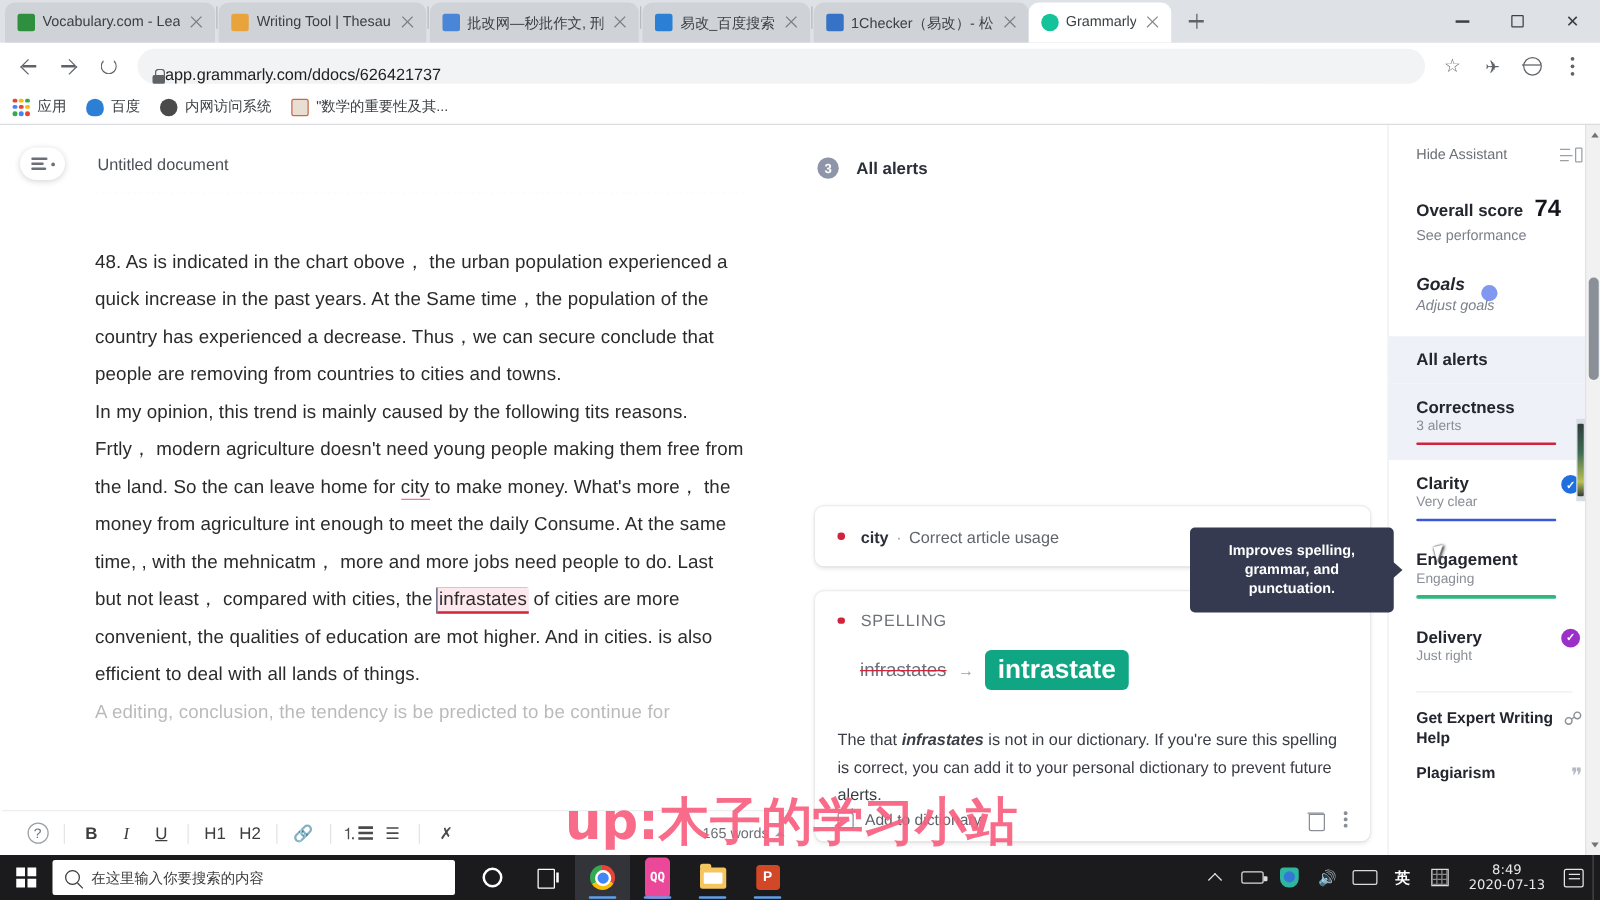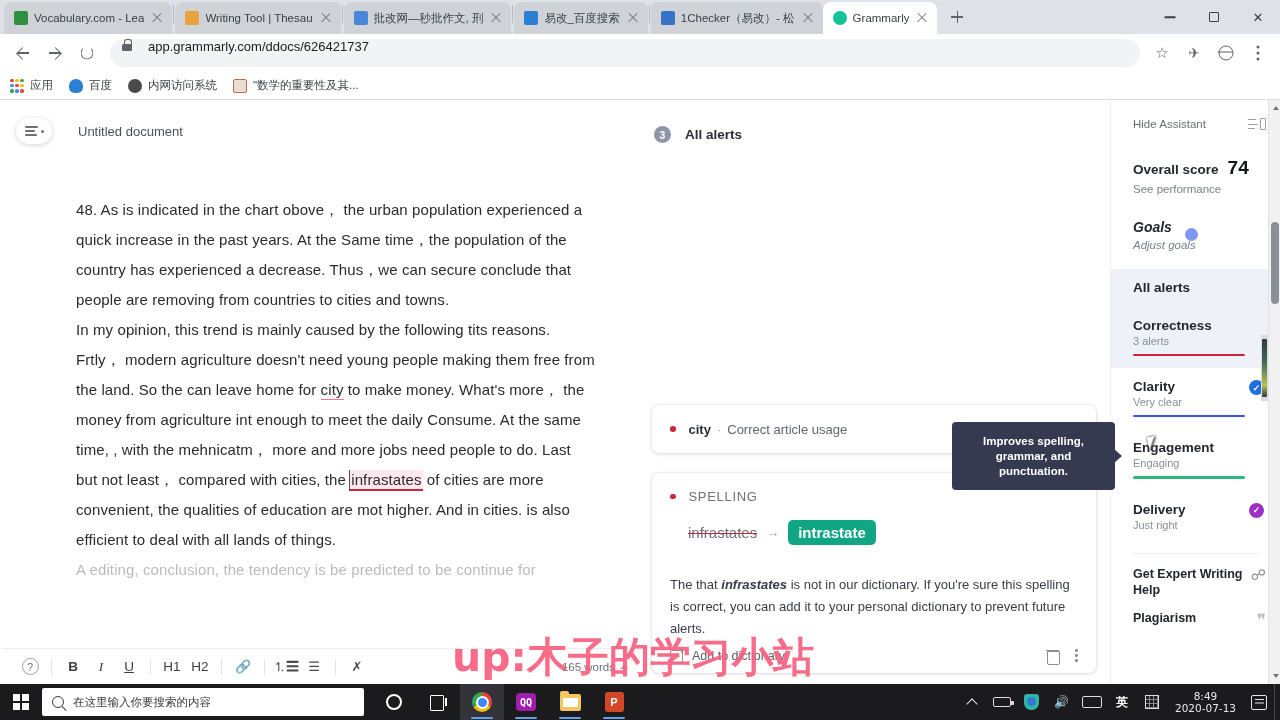--- a/index.html
+++ b/index.html
@@ -50,21 +50,21 @@
   .arrow-l:before, .arrow-r:before {
     content:""; position:absolute; left:1px; top:1.5px; width:8px; height:8px;
     border-left:1.6px solid #5f6368; border-bottom:1.6px solid #5f6368; transform:rotate(45deg);
   }
   .arrow-l:after, .arrow-r:after { content:""; position:absolute; left:1px; top:5px; width:11px; height:1.6px; background:#5f6368; }
   .reload { position:absolute; left:50%; top:50%; transform:translate(-50%,-50%); width:13px; height:13px;
             border:1.7px solid #5f6368; border-radius:50%; border-top-color:transparent; }
 
   .omnibox {
     flex:1 1 auto; height:28px; background:#f1f3f4; border-radius:14px;
-    display:flex; align-items:flex-start; padding:0 12px; gap:16px; margin:0 6px;
+    display:flex; align-items:flex-end; padding:0 12px; gap:0; margin:0 6px;
   }
   .lock { width:10px; height:12px; position:relative; flex:0 0 10px; }
   .lock:before { content:""; position:absolute; left:0; bottom:0; width:10px; height:7px; background:#5f6368; border-radius:1.5px; }
   .lock:after  { content:""; position:absolute; left:2.2px; top:0; width:5.6px; height:6px; border:1.5px solid #5f6368; border-bottom:none; border-radius:3px 3px 0 0; }
   .omnibox .url { font-size:13px; color:#202124; white-space:nowrap; }
 
   .om-right { display:flex; align-items:center; gap:4px; }
   .icbtn { width:28px; height:28px; position:relative; flex:0 0 28px; }
   .star { position:absolute; left:50%; top:50%; transform:translate(-50%,-52%); font-size:15px; color:#5f6368; line-height:1; }
   .ext  { position:absolute; left:50%; top:50%; transform:translate(-50%,-50%); font-size:14px; color:#5f6368; line-height:1; }
@@ -142,21 +142,21 @@
   .card.c1 { top:305px; height:48px; display:flex; align-items:center; padding:0 18px; }
   .card.c2 { top:373px; height:200px; padding:16px 18px 0; }
   .dot { width:5.5px; height:5.5px; border-radius:50%; background:#d0243c; flex:0 0 5.5px; margin-right:13px; }
   .c1 .word { font-size:13px; font-weight:bold; color:#2b2f3a; }
   .c1 .sepdot { font-size:13px; color:#9aa0a6; margin:0 6px; }
   .c1 .desc { font-size:13px; color:#60646d; }
   .c2 .cat { font-size:13px; letter-spacing:.7px; color:#6d7079; text-transform:uppercase; }
   .c2 .fixrow { display:flex; align-items:center; gap:9px; margin:16px 0 0 18px; }
   .c2 .wrong { font-size:15px; color:#6d7079; text-decoration:line-through; text-decoration-color:#d0243c; }
   .c2 .arrow { font-size:13px; color:#9aa0a6; }
-  .c2 .fixbtn { background:#11a683; color:#fff; font-size:15px; font-weight:bold; padding:4px 10px; border-radius:5px; }
+  .c2 .fixbtn { background:#11a683; color:#fff; font-size:21px; font-weight:bold; padding:4px 10px; border-radius:5px; }
   .c2 .expl { margin:29px 0 0 0; font-size:13px; line-height:22px; color:#3a3d45; }
   .c2 .expl b { font-style:italic; }
   .c2 .cfoot { position:absolute; left:18px; right:18px; bottom:10px; display:flex; align-items:center; }
   .c2 .addict { font-size:12.5px; color:#5c6069; display:flex; align-items:center; gap:9px; }
   .c2 .cfoot .sp { flex:1 1 auto; }
   .trash-ic { width:13px; height:15px; position:relative; }
   .trash-ic:before { content:""; position:absolute; left:1px; top:3px; width:11px; height:12px;
                      border:1.2px solid #8a8e96; border-radius:0 0 2px 2px; }
   .trash-ic:after  { content:""; position:absolute; left:0; top:1.5px; width:13px; height:1.2px; background:#8a8e96; }
   .kebab2 { width:3px; height:13px; position:relative; margin-left:16px; }
@@ -248,21 +248,21 @@
   .tbi.run:after { content:""; position:absolute; bottom:1px; left:11px; width:22px; height:2px; background:#62a0ea; border-radius:1px; }
   .tbi.active { background:#33343a; }
   .cort { width:16px; height:16px; border:2px solid #fff; border-radius:50%; }
   .taskview { width:17px; height:14px; position:relative; }
   .taskview:before { content:""; position:absolute; left:0; top:0; width:12px; height:14px; border:1.5px solid #fff; border-radius:1px; }
   .taskview:after { content:""; position:absolute; right:0; top:3px; width:2px; height:8px; background:#fff; }
   .chrome-ic { width:20px; height:20px; border-radius:50%;
                background:conic-gradient(#ea4335 0 33%, #fbbc05 33% 66%, #34a853 66% 100%); position:relative; }
   .chrome-ic:after { content:""; position:absolute; left:5.5px; top:5.5px; width:9px; height:9px; background:#4285f4;
                      border-radius:50%; border:2px solid #fff; box-sizing:content-box; margin:-2px; }
-  .qq-ic { width:20px; height:18px; border-radius:4px; background:#a21caf; color:#fff; font-size:10px; font-weight:bold;
+  .qq-ic { width:20px; height:33px; border-radius:4px; background:#ec4899; color:#fff; font-size:10px; font-weight:bold;
            display:flex; align-items:center; justify-content:center; font-family:"DejaVu Sans Mono", monospace; }
   .fold-ic { width:21px; height:17px; background:#f5c560; border-radius:2px; position:relative; }
   .fold-ic:before { content:""; position:absolute; left:0; top:-3px; width:9px; height:4px; background:#f5c560; border-radius:2px 2px 0 0; }
   .fold-ic:after { content:""; position:absolute; left:3px; top:4px; width:15px; height:9px; background:#fff; border-radius:1px; }
   .ppt-ic { width:19px; height:20px; border-radius:3px; background:#d24726; color:#fff; font-size:11px; font-weight:bold;
             display:flex; align-items:center; justify-content:center; }
 
   .tray { position:absolute; right:0; top:0; height:36px; display:flex; align-items:center; gap:0; }
   .tri { width:30px; height:36px; display:flex; align-items:center; justify-content:center; color:#e6e6e6; font-size:12px; }
   .tray-clock { text-align:center; color:#e9e9e9; font-size:10.5px; line-height:12px; padding:0 8px;

